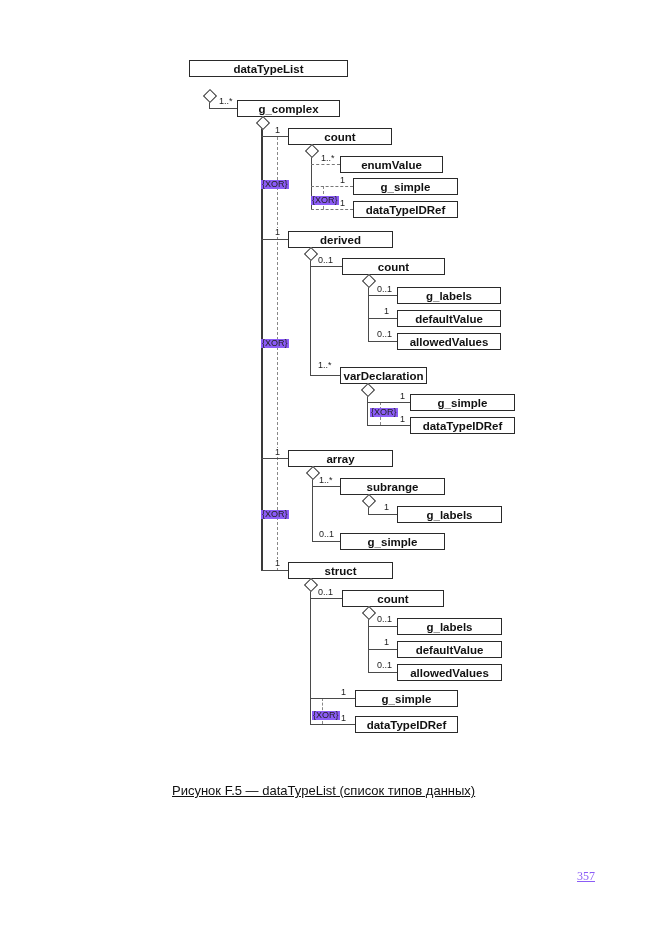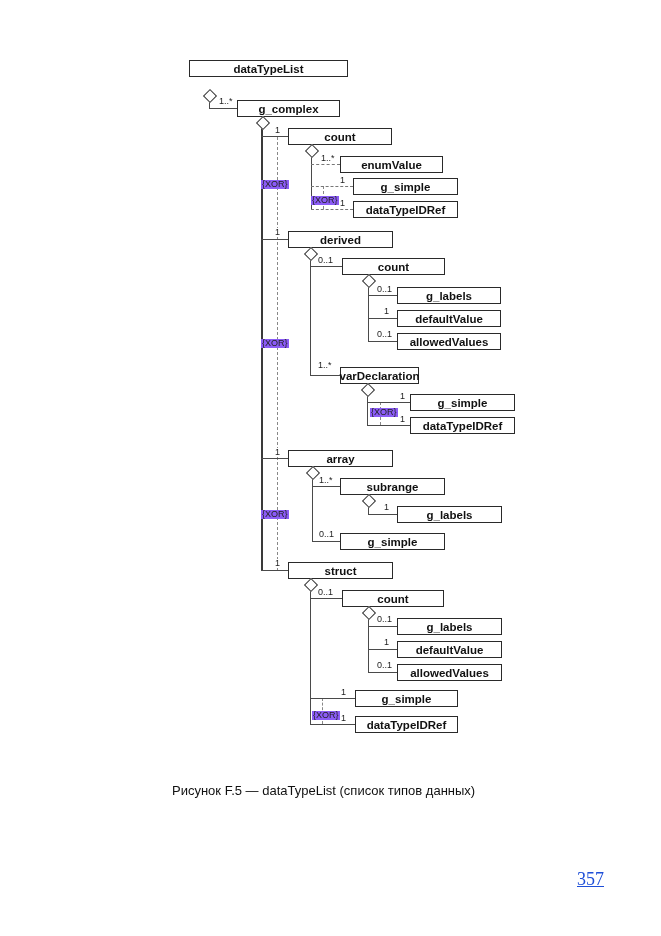--- a/index.html
+++ b/index.html
@@ -1,21 +1,21 @@
 <!DOCTYPE html>
 <html><head>
 <meta charset="utf-8">
 <style>
   html,body{margin:0;padding:0;background:#e8e8e8;}
   .page{position:relative;width:661px;height:936px;background:#ffffff;overflow:hidden;
         font-family:"Liberation Sans",sans-serif;}
   .header{position:absolute;top:41px;right:61px;font-size:13px;font-weight:bold;color:#111;}
-  .caption{position:absolute;top:783px;left:172px;font-size:13px;color:#111;}
-  .pagenum{position:absolute;top:869px;left:577px;font-size:18px;
-           font-family:"Liberation Serif",serif;color:#1d4ed8;text-decoration:underline;}
+  .caption{position:absolute;top:783px;left:172px;font-size:13px;color:#111;text-decoration:underline;}
+  .pagenum{position:absolute;top:869px;left:577px;font-size:12px;
+           font-family:"Liberation Serif",serif;color:#8b5cf6;text-decoration:underline;}
   .node{position:absolute;box-sizing:border-box;background:#fff;border:1px solid #2a2a2a;
         display:flex;align-items:center;justify-content:center;
         font-size:11.5px;font-weight:bold;color:#111;z-index:4;white-space:nowrap;}
   .mult{position:absolute;font-size:9px;line-height:1;color:#222;background:#fff;
         padding:0 1px;z-index:6;}
   .xor{position:absolute;font-size:9px;line-height:1;color:#222;background:#8b5cf6;
        padding:0 1px;z-index:6;}
   .hline{position:absolute;height:1px;background:#4a4a4a;z-index:2;}
   .hdash{position:absolute;height:0;border-top:1px dashed #777;z-index:2;}
   .vline{position:absolute;width:1px;background:#4a4a4a;z-index:2;}
@@ -95,21 +95,21 @@
     <div class="node" style="left:237px;top:100px;width:103px;height:17px">g_complex</div>
     <div class="node" style="left:288px;top:128px;width:104px;height:17px">count</div>
     <div class="node" style="left:340px;top:156px;width:103px;height:17px">enumValue</div>
     <div class="node" style="left:353px;top:178px;width:105px;height:17px">g_simple</div>
     <div class="node" style="left:353px;top:201px;width:105px;height:17px">dataTypeIDRef</div>
     <div class="node" style="left:288px;top:231px;width:105px;height:17px">derived</div>
     <div class="node" style="left:342px;top:258px;width:103px;height:17px">count</div>
     <div class="node" style="left:397px;top:287px;width:104px;height:17px">g_labels</div>
     <div class="node" style="left:397px;top:310px;width:104px;height:17px">defaultValue</div>
     <div class="node" style="left:397px;top:333px;width:104px;height:17px">allowedValues</div>
-    <div class="node" style="left:340px;top:367px;width:79px;height:17px">varDeclaration</div>
+    <div class="node" style="left:340px;top:367px;width:87px;height:17px">varDeclaration</div>
     <div class="node" style="left:410px;top:394px;width:105px;height:17px">g_simple</div>
     <div class="node" style="left:410px;top:417px;width:105px;height:17px">dataTypeIDRef</div>
     <div class="node" style="left:288px;top:450px;width:105px;height:17px">array</div>
     <div class="node" style="left:340px;top:478px;width:105px;height:17px">subrange</div>
     <div class="node" style="left:397px;top:506px;width:105px;height:17px">g_labels</div>
     <div class="node" style="left:340px;top:533px;width:105px;height:17px">g_simple</div>
     <div class="node" style="left:288px;top:562px;width:105px;height:17px">struct</div>
     <div class="node" style="left:342px;top:590px;width:102px;height:17px">count</div>
     <div class="node" style="left:397px;top:618px;width:105px;height:17px">g_labels</div>
     <div class="node" style="left:397px;top:641px;width:105px;height:17px">defaultValue</div>

